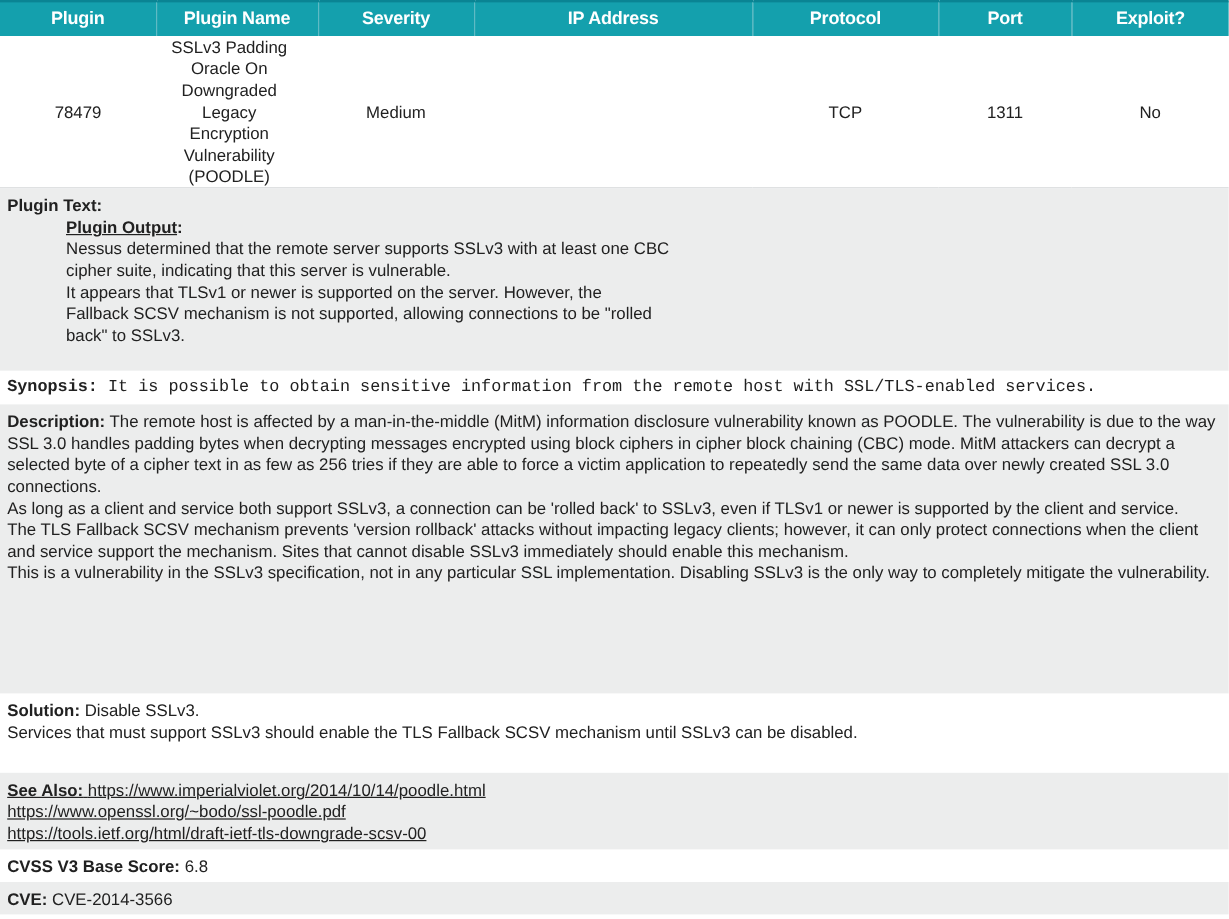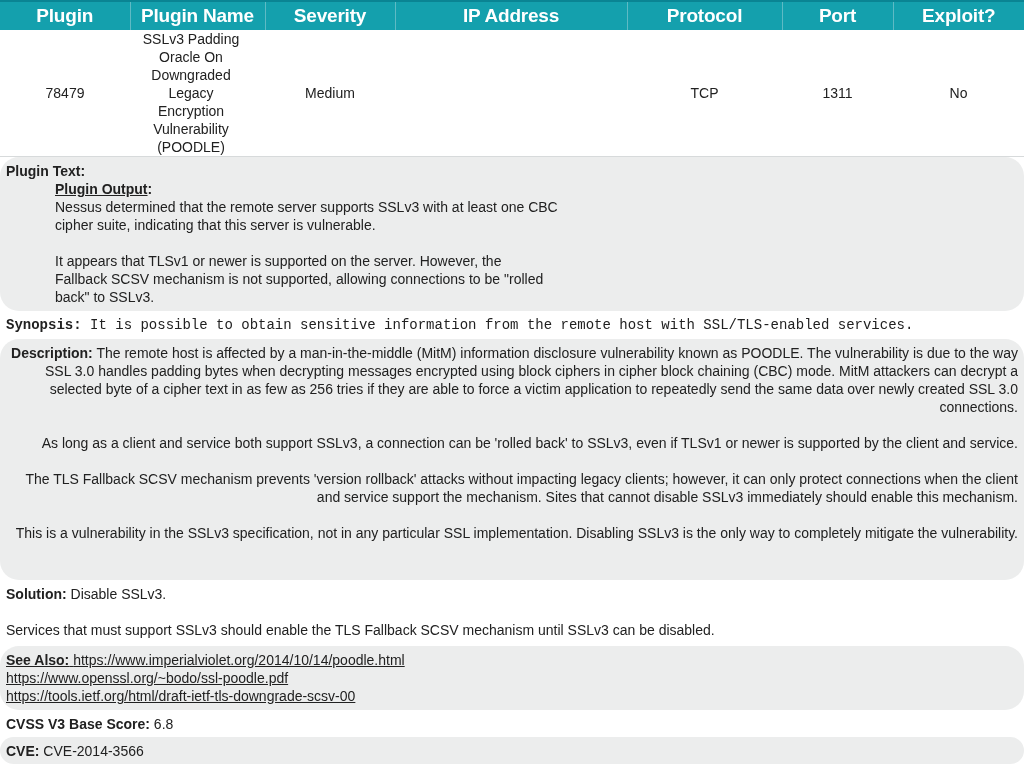--- a/index.html
+++ b/index.html
@@ -23,21 +23,21 @@
   
   table.findings {
     width: 1024px;
     border-collapse: collapse;
     table-layout: fixed;
   }
   table.findings thead th {
     background: var(--accent);
     color: #ffffff;
     font-weight: bold;
-    font-size: 19px;
+    font-size: 15px;
     height: 29px;
     padding: 0 2px;
     text-align: center;
     border-top: 2px solid var(--accent-dark);
     border-left: 1px solid var(--accent-divider);
     letter-spacing: -0.2px;
   }
   table.findings thead th:first-child { border-left: none; }
   table.findings tbody td {
     background: #ffffff;
@@ -46,28 +46,28 @@
     text-align: center;
     border-bottom: 1px solid var(--row-border);
     padding: 0;
   }
   td.cell-plugin { text-align: left; padding-left: 10px; margin-left: 12px; }
   td.cell-plugin-name { vertical-align: top; padding-top: 6px; text-align: left; }
   .pn-wrap { width: 102px; margin-left: 10px; }
 
   
   .section { padding: 5px 6px; }
-  .section.gray { background: var(--gray); border-radius: 19px; }
+  .section.gray { background: var(--gray); }
   .section.white { background: #ffffff; }
   .section p { margin: 0; }
-  .section p + p { margin-top: 18px; }
+  .section p + p { }
   .section.tight p + p { margin-top: 0; }
   .sec-plugin-text { min-height: 152px; }
   .sec-synopsis { height: 28px; font-family: Liberation Mono, monospace; }
-  .sec-description { min-height: 241px; text-align: right; }
+  .sec-description { min-height: 241px; }
   .sec-solution { min-height: 66px; }
   .sec-see-also { min-height: 59px; text-decoration: underline; }
   .sec-cvss { height: 27px; }
   .sec-cve { height: 27px; }
 
   .indent { margin-left: 49px; max-width: 600px; }
   .pre { white-space: pre-line; }
   .u { text-decoration: underline; }
   b { font-weight: bold; }
 </style>

